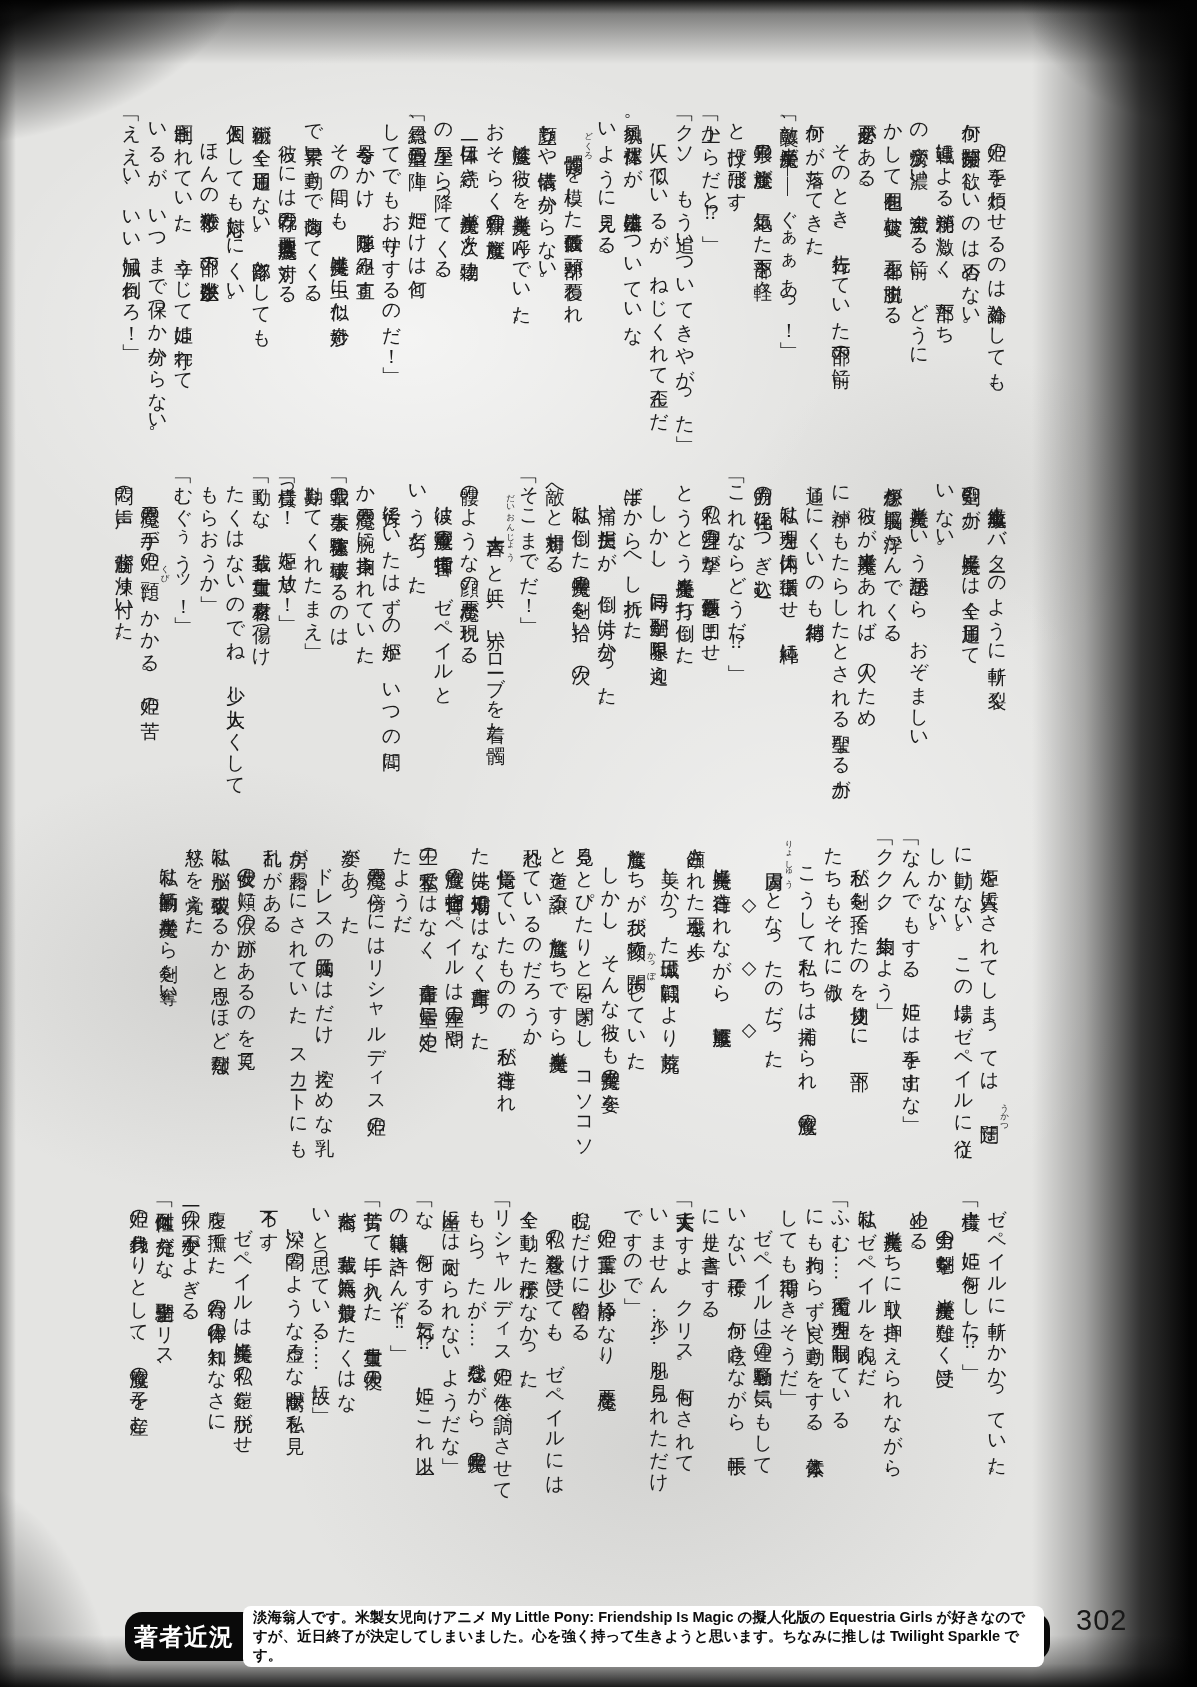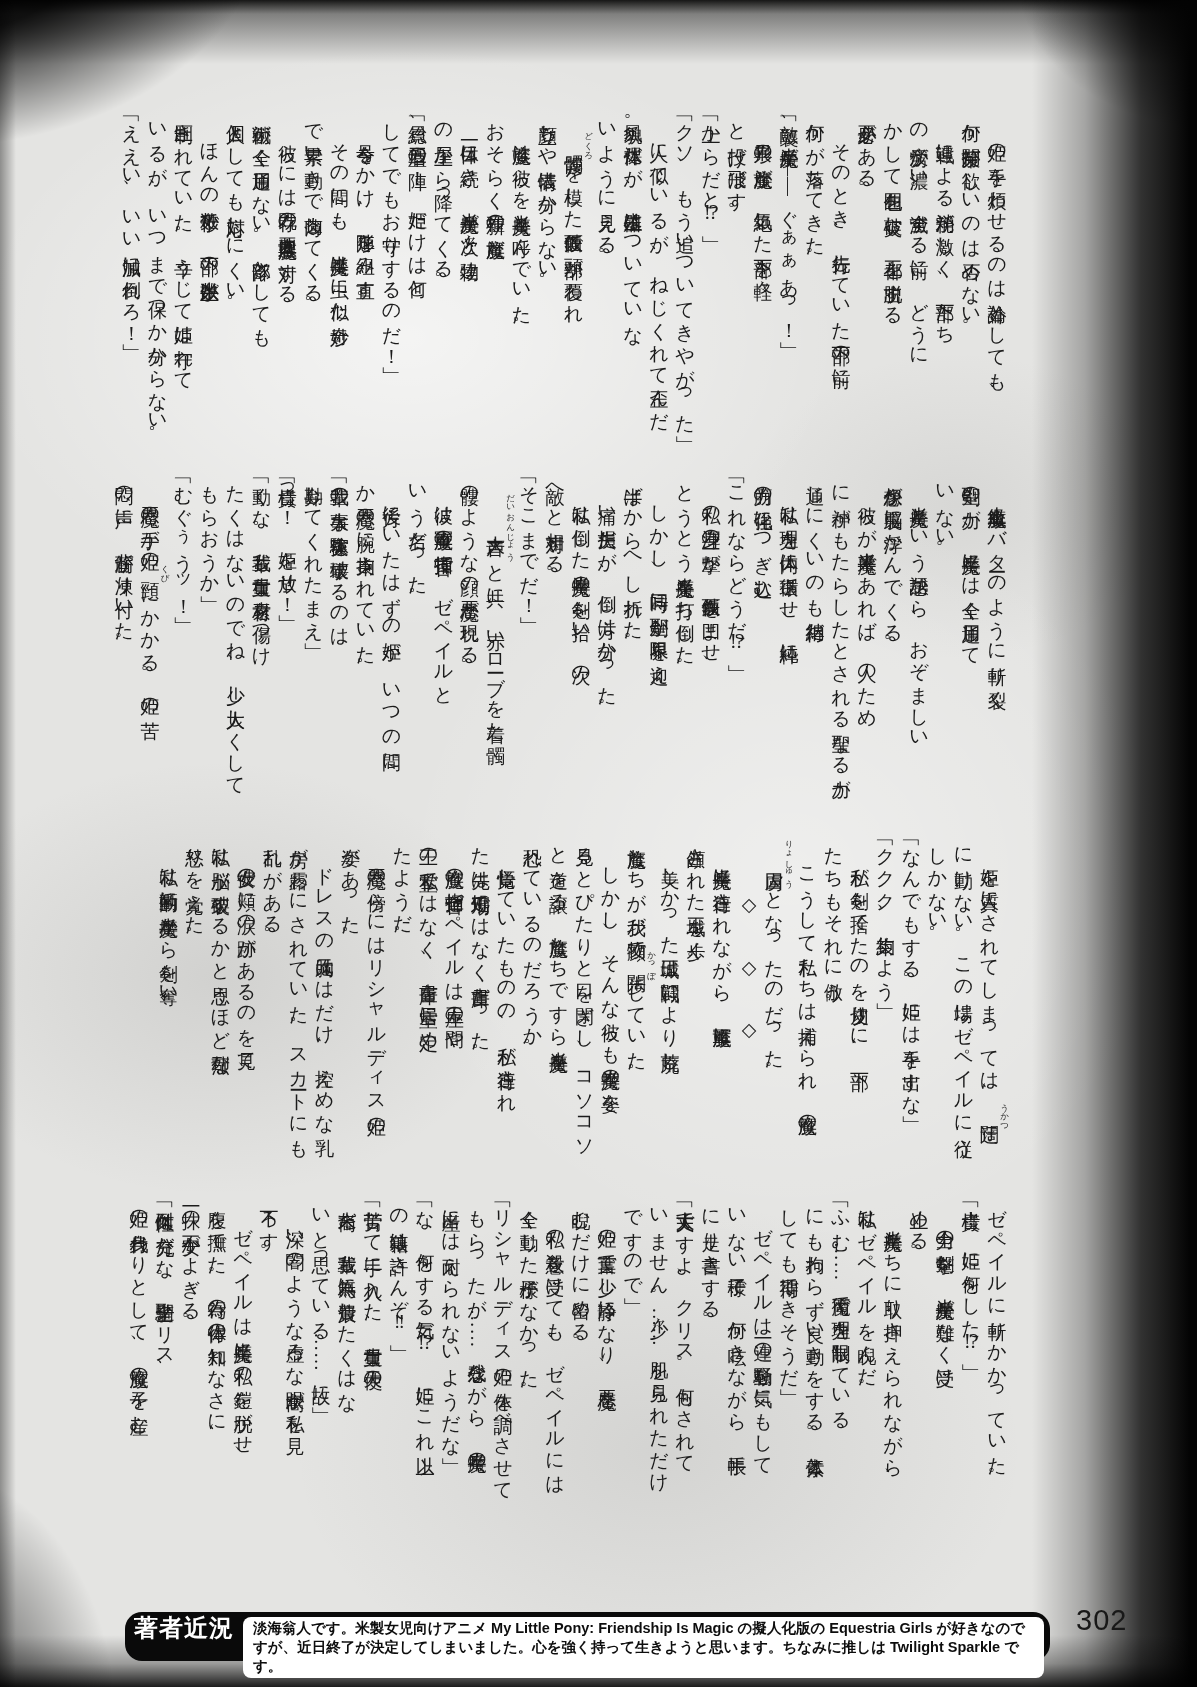--- a/index.html
+++ b/index.html
@@ -56,21 +56,21 @@
   #band-3{top:1196px;}
 
   .page-number{
     position:absolute;left:1076px;top:1604px;
     font-family:"Liberation Sans","DejaVu Sans",sans-serif;
     font-size:29px;color:#181818;letter-spacing:1px;
   }
   .footer-bar{
     position:absolute;left:125px;top:1612px;width:925px;height:49px;
     background:#0a0a0a;border-radius:17px;
-    display:flex;align-items:flex-start;
+    display:flex;align-items:center;
     font-family:"Liberation Sans","DejaVu Sans",sans-serif;
   }
   .footer-label{
     width:118px;display:flex;align-items:center;justify-content:center;
     color:#fff;font-weight:bold;font-size:24px;letter-spacing:1px;
   }
   .footer-box{
     flex:1;margin:5px 6px 5px 0;background:#fff;border-radius:8px;
     padding:2px 10px;display:flex;align-items:center;
     color:#0d0d0d;font-size:14.5px;line-height:1.32;font-weight:bold;

